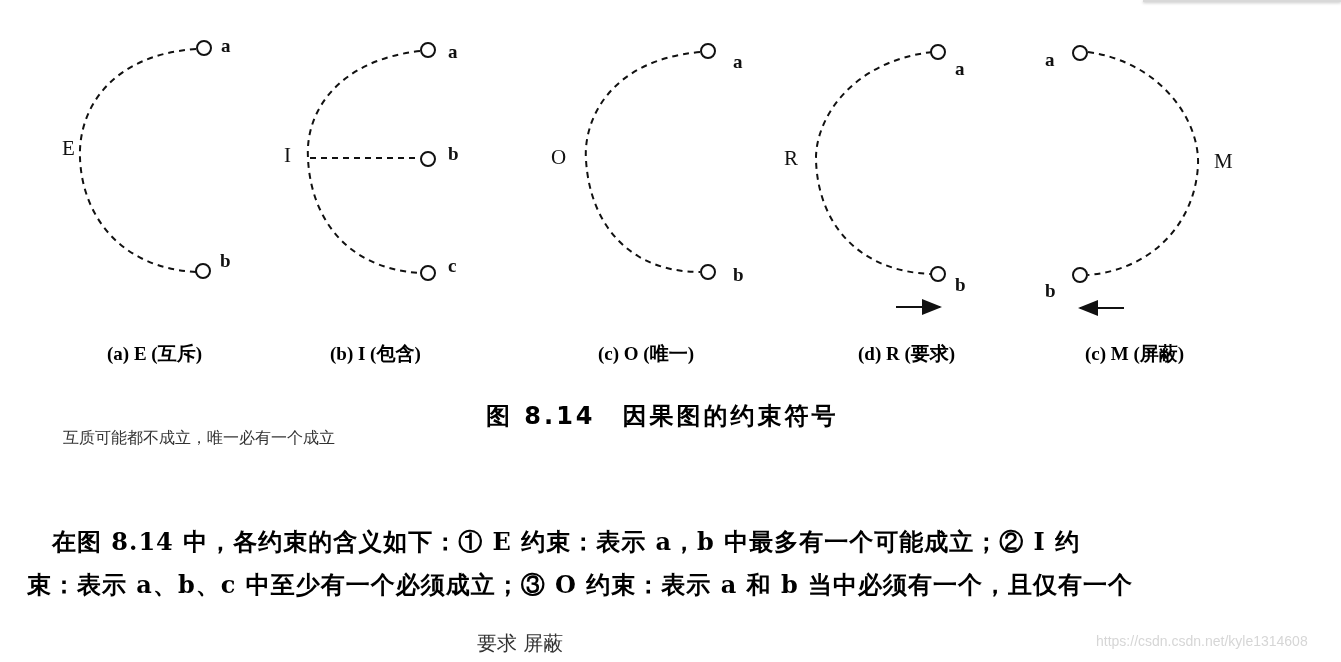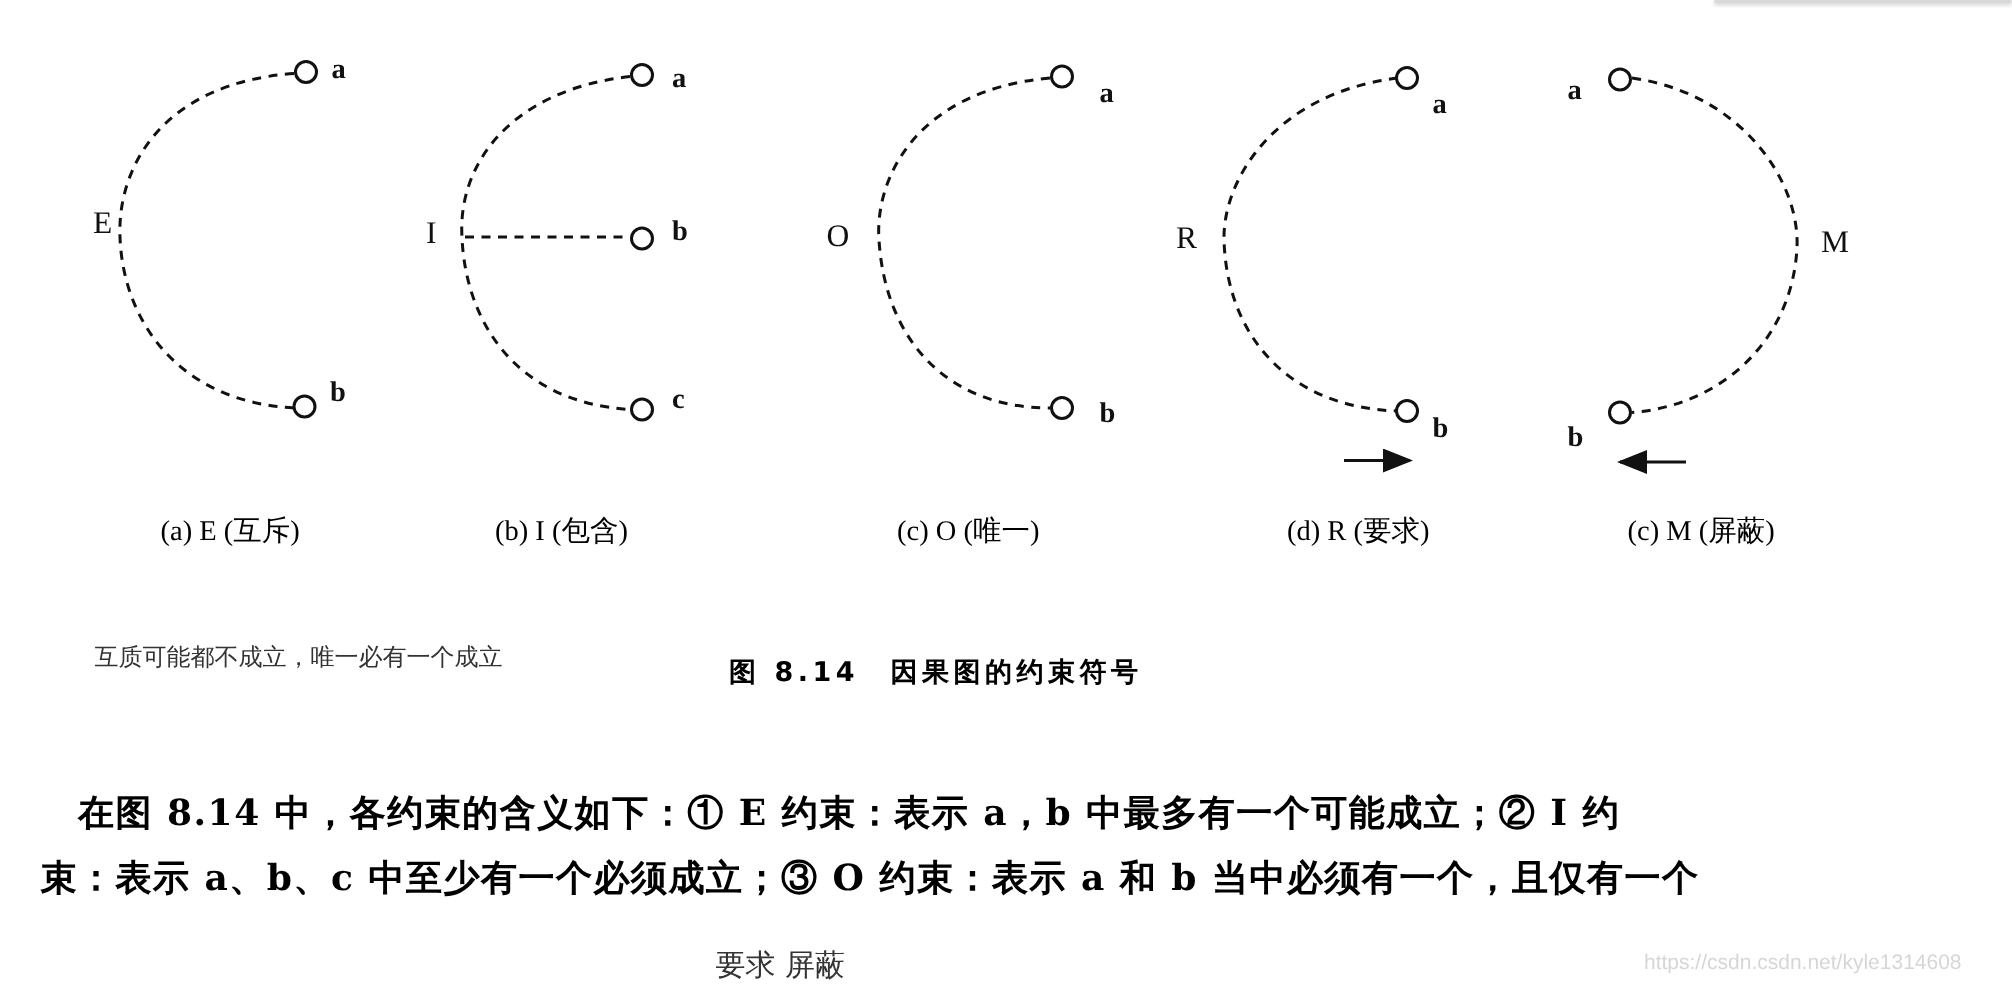--- a/index.html
+++ b/index.html
@@ -4,23 +4,23 @@
 <style>
   html, body { margin:0; padding:0; background:#ffffff; }
   body { width:1341px; height:662px; position:relative; overflow:hidden;
          font-family:"DejaVu Serif", serif; color:#000; }
   .topbar { position:absolute; left:1143px; top:0; width:198px; height:2px;
             background:#d8d8d8; box-shadow:0 1px 3px rgba(0,0,0,0.25); }
   svg.diagram { position:absolute; left:0; top:0; }
   .node-label { font-family:"Liberation Serif", serif; font-weight:bold; font-size:19px; fill:#111; }
   .side-label { font-family:"Liberation Serif", serif; font-size:21px; fill:#111; }
   .caption { position:absolute; top:341px; font-family:"Liberation Serif", serif;
-             font-weight:normal; font-size:19px; white-space:nowrap; letter-spacing:0px; }
+             font-weight:bold; font-size:19px; white-space:nowrap; letter-spacing:0px; }
   .fig-title { position:absolute; left:486px; top:400px; font-family:"DejaVu Sans", sans-serif;
-               font-weight:bold; font-size:18px; letter-spacing:3px; white-space:nowrap;margin-top:36px; }
+               font-weight:bold; font-size:24px; letter-spacing:3px; white-space:nowrap; }
   .note { position:absolute; font-family:"DejaVu Sans", sans-serif; color:#333;
           font-size:16px; white-space:nowrap; }
   .body-text { position:absolute; left:27px; top:477px; width:1260px;
                font-family:"DejaVu Serif", serif; font-weight:bold; font-size:24px;
                line-height:42.5px; letter-spacing:1px;margin-top:44px; }
   .body-text .line { white-space:nowrap; display:block; }
   .watermark { position:absolute; left:1096px; top:633px; font-family:"Liberation Sans", sans-serif;
                font-size:14px; color:#d6d6d6; white-space:nowrap; }
 </style>
 </head>

